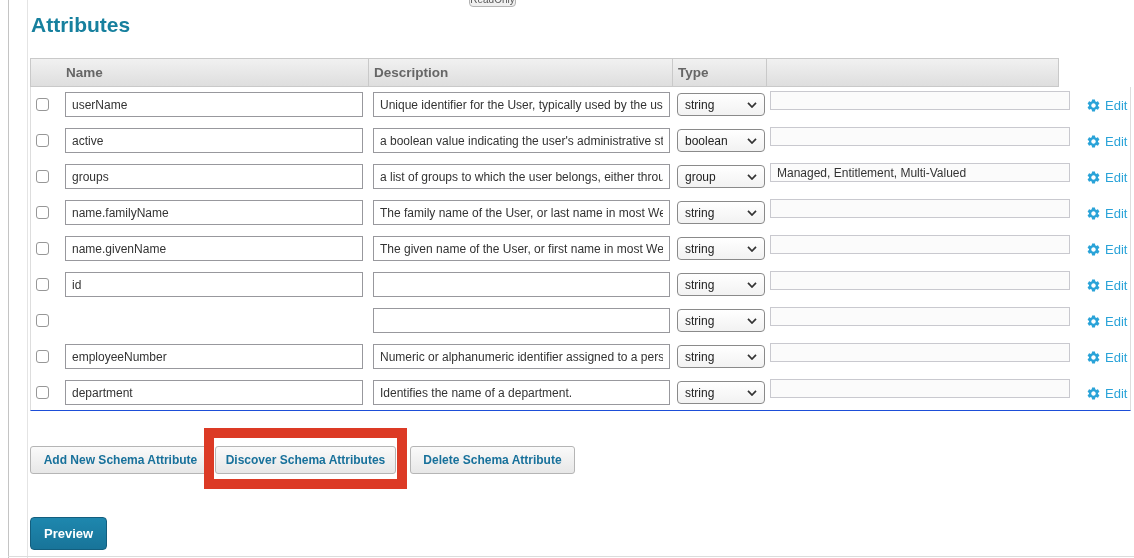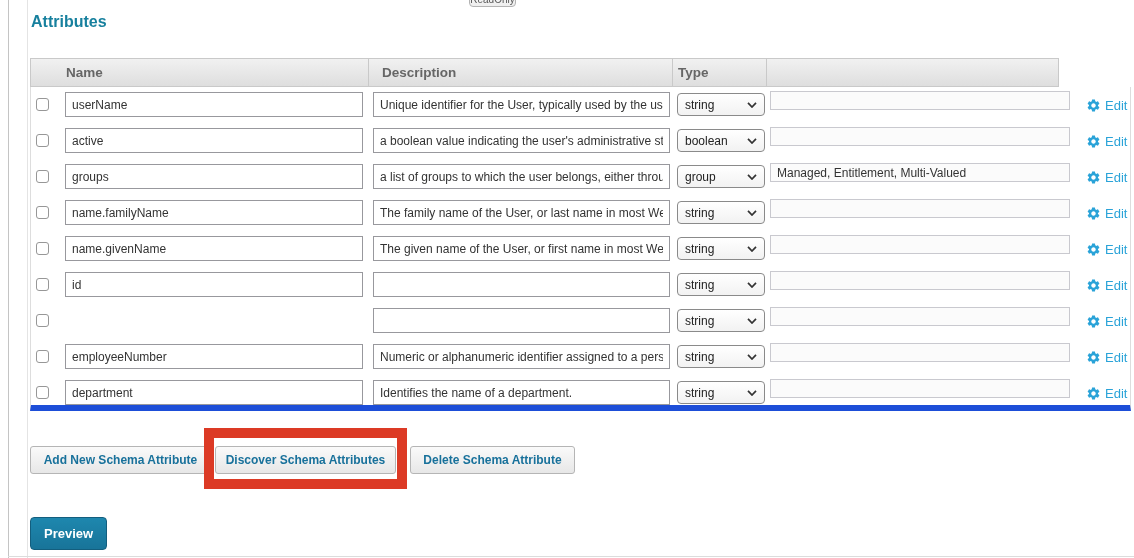--- a/index.html
+++ b/index.html
@@ -7,31 +7,31 @@
         font-family:"Liberation Sans","DejaVu Sans",sans-serif;color:#333;}
   .vline{position:absolute;top:0;width:1px;height:558px;}
   .vline1{left:8px;background:#c4c4c4;}
   .vline2{left:27px;background:#e4e4e4;}
   .hline-bottom{position:absolute;left:8px;top:556px;width:1126px;height:1px;background:#dcdcdc;}
 
   .readonly-dd{position:absolute;left:469px;top:-14px;width:47px;height:21px;box-sizing:border-box;
         border:1px solid #b3b3b3;border-radius:4px;background:linear-gradient(#fdfdfd,#eee);
         font-size:10px;color:#555;text-align:center;line-height:26px;overflow:hidden;cursor:pointer;}
 
-  .section-title{position:absolute;left:31px;top:13px;font-size:16px;font-weight:bold;color:#17809e;}
+  .section-title{position:absolute;left:31px;top:13px;font-size:21px;font-weight:bold;color:#17809e;}
 
   .thead{position:absolute;left:30px;top:58px;width:1029px;height:29px;box-sizing:border-box;
         background:linear-gradient(#f1f1f1,#dedede);border:1px solid #c9c9c9;}
   .th{position:absolute;top:0;line-height:27px;font-size:13.5px;font-weight:bold;color:#666;}
-  .th-name{left:35px;} .th-desc{left:343px;margin-left:8px;} .th-type{left:647px;} .th-props{left:741px;margin-top:20px;}
+  .th-name{left:35px;} .th-desc{left:343px;} .th-type{left:647px;} .th-props{left:741px;margin-top:20px;}
   .th-sep{position:absolute;top:0;width:1px;height:27px;background:#c9c9c9;}
   .sep1{left:337px;} .sep2{left:641px;} .sep3{left:735px;}
 
   .tbody{position:absolute;left:30px;top:87px;width:1101px;height:324px;box-sizing:border-box;
-        border-left:1px solid #ddd;border-right:1px solid #ddd;border-bottom:6px solid #1d4ed8;background:#fff;}
+        border-left:1px solid #ddd;border-right:1px solid #ddd;border-bottom:1px solid #1d4ed8;background:#fff;}
   .row{position:relative;height:36px;}
   .row input[type=text]{position:absolute;box-sizing:border-box;font-family:inherit;font-size:12px;
         color:#333;padding:0 6px;background:#fff;}
   .cb{position:absolute;left:5px;top:11px;width:13px;height:13px;appearance:none;-webkit-appearance:none;
         border:1px solid #979797;border-radius:3px;background:#fff;cursor:pointer;margin:0;}
   .name-input{left:34px;top:5px;width:298px;height:25px;border:1px solid #98989d;}
   .desc-input{left:342px;top:5px;width:297px;height:25px;border:1px solid #98989d;}
   .fake-select{position:absolute;left:646px;top:6px;width:88px;height:23px;box-sizing:border-box;
         border:1px solid #8a8a8a;border-radius:4px;background:linear-gradient(#fff,#f2f2f2);
         display:flex;align-items:center;justify-content:space-between;padding:0 7px;font-size:12px;

